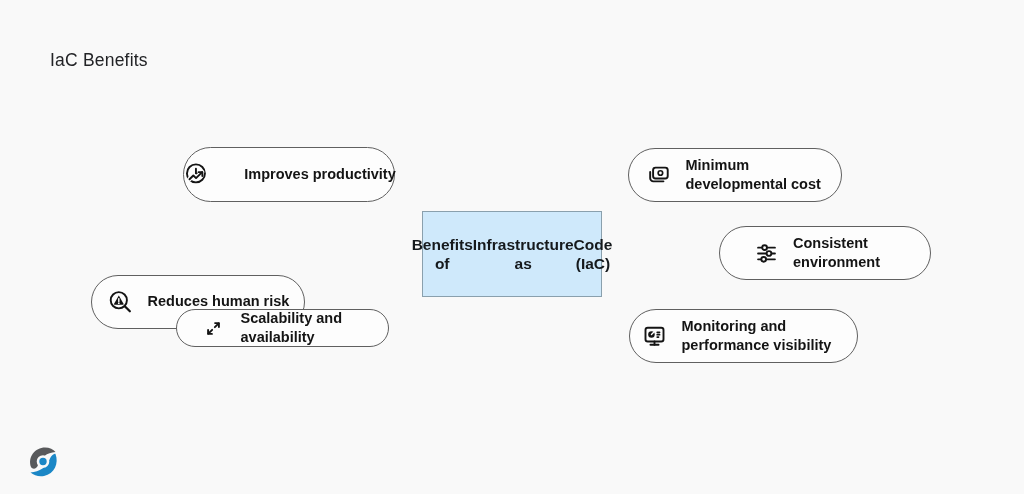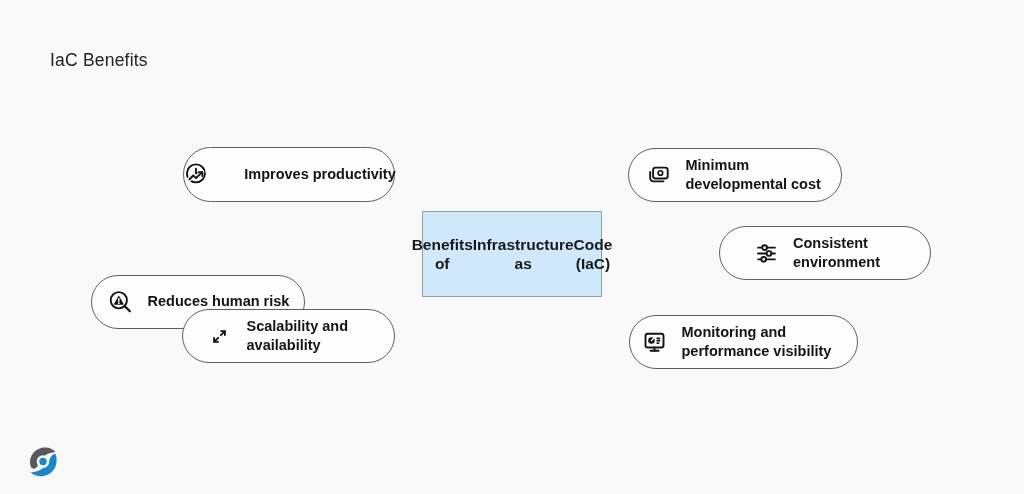--- a/index.html
+++ b/index.html
@@ -33,27 +33,27 @@
   }
   .pill .icon svg{width:27px;height:27px;display:block;}
   .pill-label{
     font-size:14.5px;font-weight:700;color:#141414;
     line-height:1.32;
   }
   .p1{left:183px;top:147px;width:212px;height:55px;}
   .p1 .pill-label{white-space:nowrap;padding-left:21px;}
   .p2{left:91px;top:227px;width:214px;height:54px;margin-top:48px;}
   .p2 .pill-label{white-space:nowrap;}
-  .p3{left:182px;top:309px;width:213px;height:54px;}
+  .p3{left:176px;top:309px;width:213px;height:38px;}
   .p3 .pill-label{max-width:125px;}
   .p4{left:628px;top:148px;width:214px;height:54px;}
   .p4 .pill-label{max-width:140px;}
   .p5{left:719px;top:226px;width:212px;height:54px;}
   .p5 .pill-label{max-width:105px;}
-  .p6{left:629px;top:309px;width:229px;height:54px;margin-top:6px;}
+  .p6{left:629px;top:309px;width:229px;height:54px;}
   .p6 .pill-label{max-width:165px;}
   .center-node{
     position:absolute;left:422px;top:211px;width:180px;height:86px;
     box-sizing:border-box;
     background:#cfe9fb;
     border:1px solid #8aa0ad;
     display:flex;align-items:center;justify-content:center;
   }
   .center-line{
     font-size:15.5px;font-weight:700;color:#15191c;

